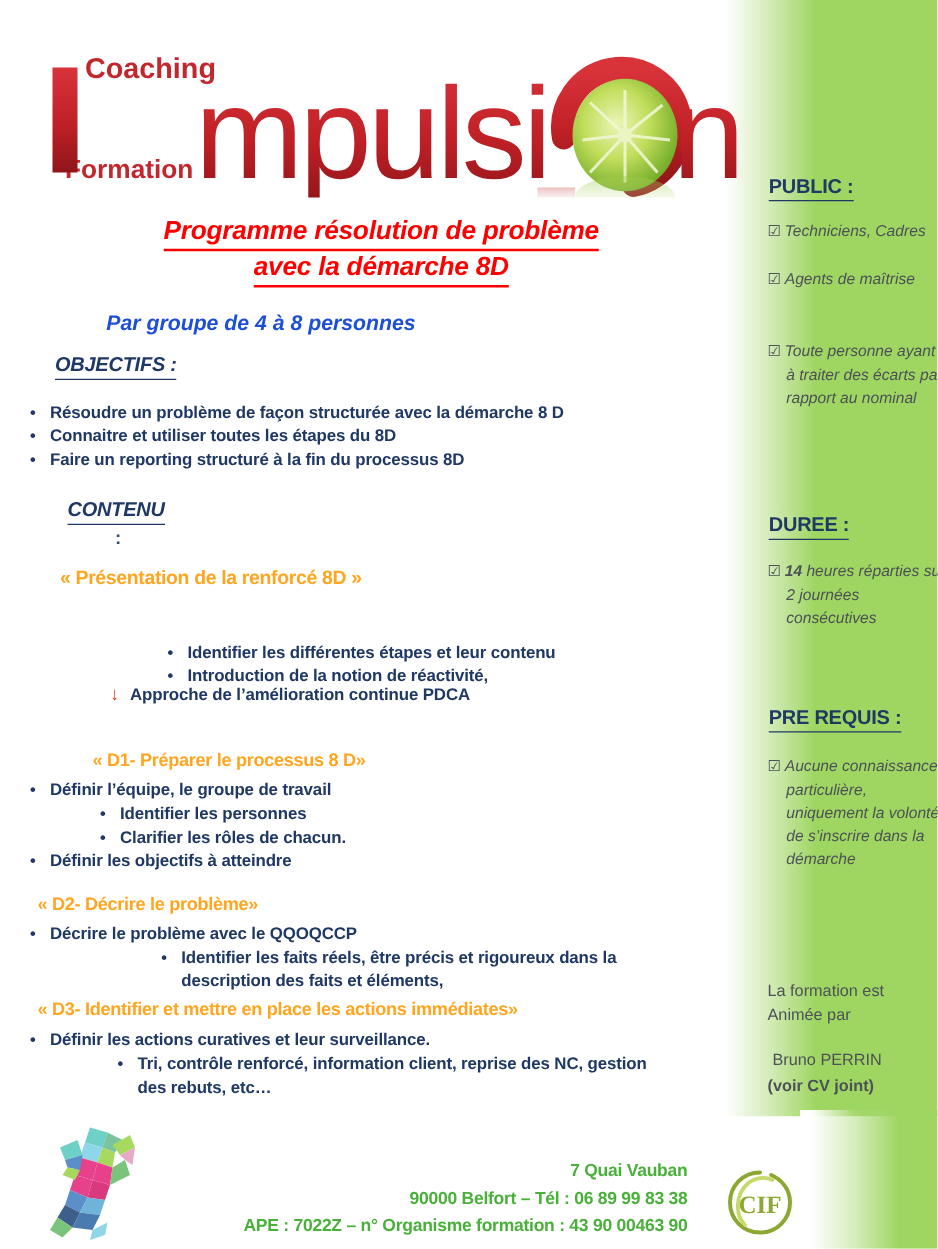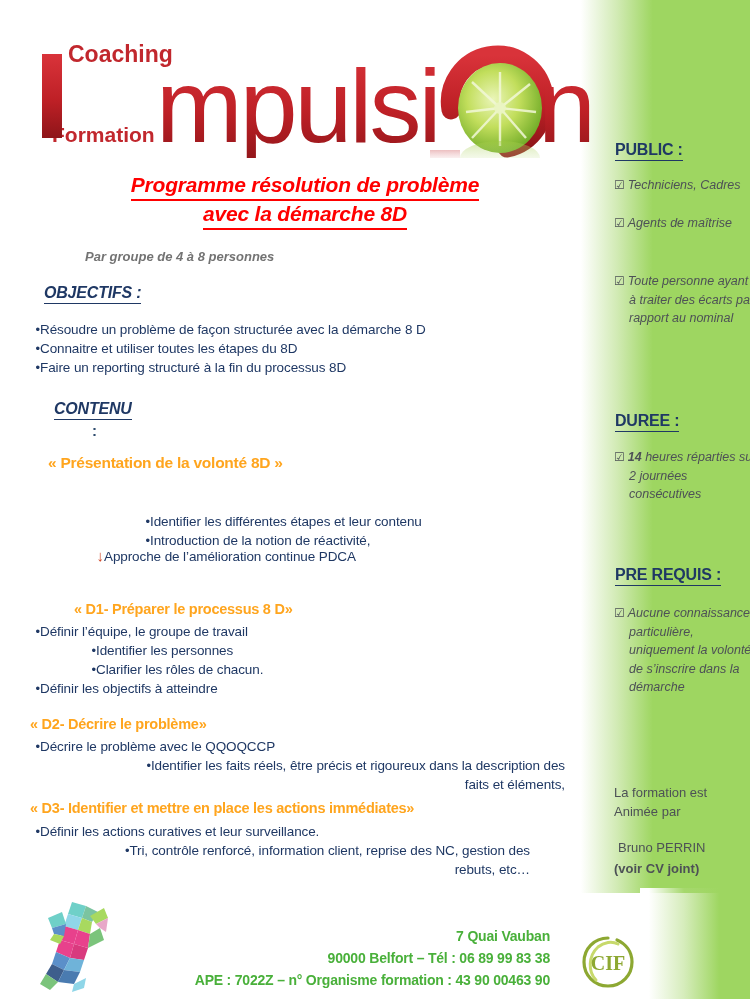--- a/index.html
+++ b/index.html
@@ -66,49 +66,48 @@
   }
   .doc-title .tl {
     display: inline-block;
     border-bottom: 2px solid #FF0000;
     padding-bottom: 1px;
   }
 
   .subtitle {
     position: absolute;
     left: 85px; top: 249px;
-    color: #737373;
+    color: #1d4ed8;
     font-weight: bold;
     font-style: italic;
-    font-size: 13px;
+    font-size: 17px;
   }
 
   .sec-head {
     position: absolute;
     color: #1F3864;
     font-weight: bold;
     font-size: 16px;
     letter-spacing: -0.2px;
     font-style: italic;
   }
   .sec-head span {
     display: inline-block;
     border-bottom: 1.6px solid #1F3864;
     padding-bottom: 1px;
   }
 
   .body-line {
     position: absolute;
     color: #1F3864;
-    font-weight: normal;
+    font-weight: bold;
     font-size: 13.5px;
     line-height: 19px;
     letter-spacing: -0.1px;
     white-space: nowrap;
-    text-align: right;
   }
   .body-line.wrap { white-space: normal; }
 
   .bullet-dot::before {
     content: "\2022";
     display: inline-block;
     width: 16px;
     margin-left: -16px;
     font-size: 13px;
   }
@@ -272,21 +271,21 @@
   </div>
   <div class="body-line bullet-dot" style="left:40px; top:320px;">Résoudre un problème de façon structurée avec la démarche 8 D</div>
   <div class="body-line bullet-dot" style="left:40px; top:339px;">Connaitre et utiliser toutes les étapes du 8D</div>
   <div class="body-line bullet-dot" style="left:40px; top:358px;">Faire un reporting structuré à la fin du processus 8D</div>
 
   <div class="sec-head" style="left:54px; top:400px;">
     <span>CONTENU</span>
   </div>
   <div class="contenu-colon" style="left:92px; top:422px;">:</div>
 
-  <div class="orange-head" style="left:48px; top:454px; font-size:15.5px;">« Présentation de la volonté 8D »</div>
+  <div class="orange-head" style="left:48px; top:454px; font-size:15.5px;">« Présentation de la renforcé 8D »</div>
 
   <div class="body-line bullet-dot" style="left:150px; top:512px;">Identifier les différentes étapes et leur contenu</div>
   <div class="body-line bullet-dot" style="left:150px; top:531px;">Introduction de la notion de réactivité,</div>
   <div class="body-line arrow-bullet" style="left:104px; top:546px;">Approche de l’amélioration continue PDCA</div>
 
   <div class="orange-head" style="left:30px; top:601px;margin-left:44px;">« D1- Préparer le processus 8 D»</div>
   <div class="body-line bullet-dot" style="left:40px; top:622px;">Définir l’équipe,  le groupe de travail</div>
   <div class="body-line bullet-dot" style="left:96px; top:641px;">Identifier les personnes</div>
   <div class="body-line bullet-dot" style="left:96px; top:660px;">Clarifier les rôles de chacun.</div>
   <div class="body-line bullet-dot" style="left:40px; top:679px;">Définir les objectifs à atteindre</div>

